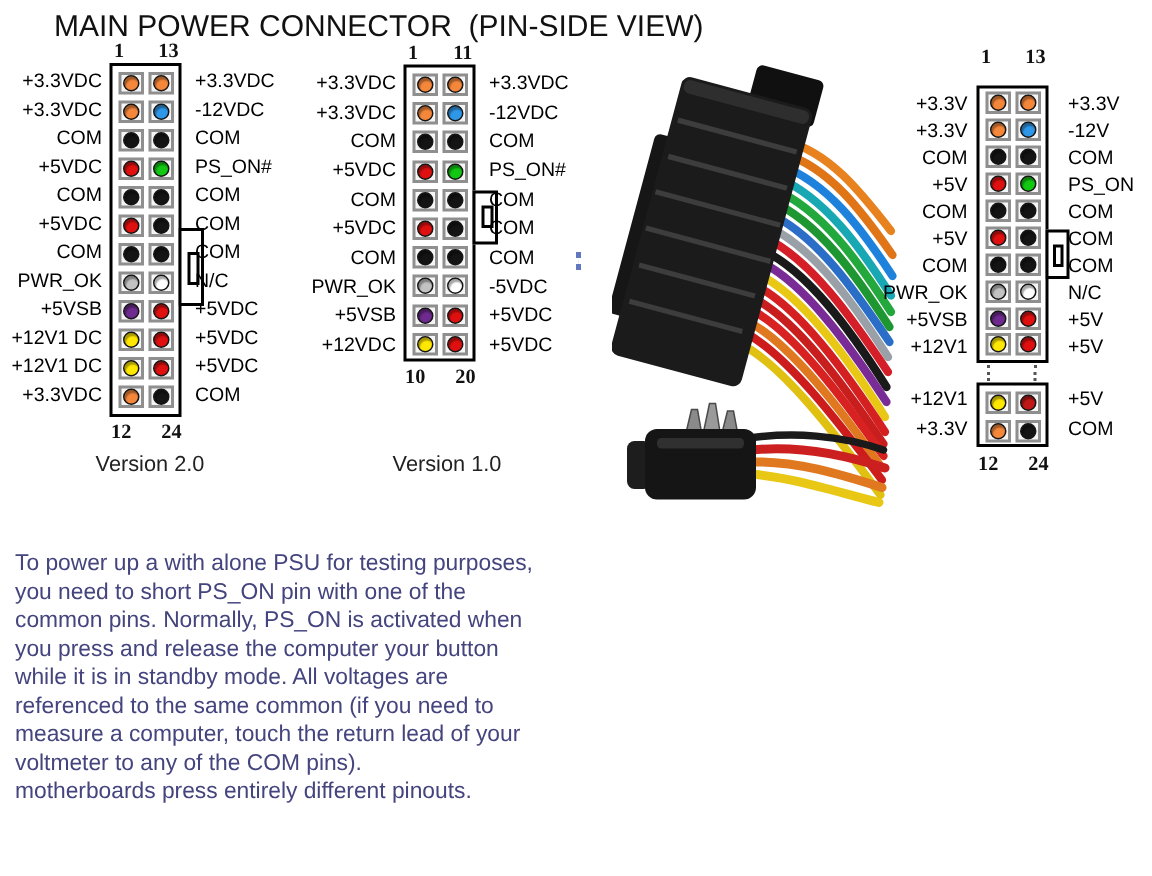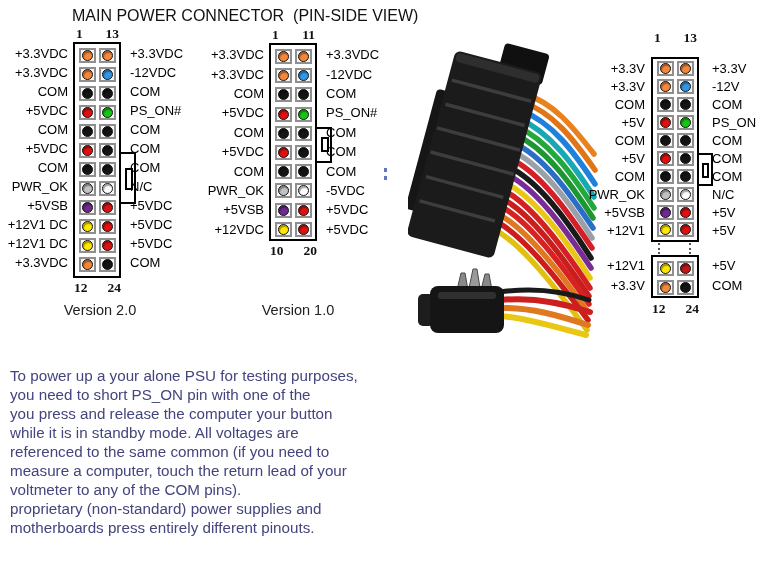--- a/index.html
+++ b/index.html
@@ -1,21 +1,21 @@
 <!DOCTYPE html>
 <html><head>
 <meta charset="utf-8">
 <style>
   html,body{margin:0;padding:0;}
   body{
     width:768px;height:584px;position:relative;background:#ffffff;
     font-family:"Liberation Sans",sans-serif;color:#000;overflow:hidden;
   }
   .abs{position:absolute;}
-  #title{left:36px;top:7px;font-size:16px;white-space:pre;color:#111;margin-left:36px;}
+  #title{left:36px;top:7px;font-size:20px;white-space:pre;color:#111;}
   
   .lab-col{display:flex;flex-direction:column;}
   .lab-col .lrow{display:flex;align-items:center;}
   .lab-col.right .lrow{justify-content:flex-start;}
   .lab-col.left .lrow{justify-content:flex-end;}
   .lab-col .lrow span{font-size:13px;color:#000;}
   .rh19 .lrow{height:19px;}
   .rh194 .lrow{height:19.4px;}
   .rh181 .lrow{height:18.1px;}
   .rh195 .lrow{height:19.5px;}
@@ -664,39 +664,39 @@
   </div>
   </div>
 
 <div class="abs numrow" style="left:648px;top:301px;width:55px;padding:0 4px;">
   <span>12</span>
   <span>24</span>
 </div>
 
 <div id="notes" class="abs" style="color: rgb(68, 68, 126);">
     <div class="note-line">
-    <span>To power up a your alone PSU for testing purposes,</span>
+    <span>To power up a with alone PSU for testing purposes,</span>
   </div>
     <div class="note-line">
     <span>you need to short PS_ON pin with one of the</span>
   </div>
     <div class="note-line">
+    <span>common pins. Normally, PS_ON is activated when</span>
+  </div>
+    <div class="note-line">
     <span>you press and release the computer your button</span>
   </div>
     <div class="note-line">
     <span>while it is in standby mode. All voltages are</span>
   </div>
     <div class="note-line">
     <span>referenced to the same common (if you need to</span>
   </div>
     <div class="note-line">
     <span>measure a computer, touch the return lead of your</span>
   </div>
     <div class="note-line">
     <span>voltmeter to any of the COM pins).</span>
   </div>
     <div class="note-line">
-    <span>proprietary (non-standard) power supplies and</span>
-  </div>
-    <div class="note-line">
     <span>motherboards press entirely different pinouts.</span>
   </div>
   </div>
 
 </body></html>

